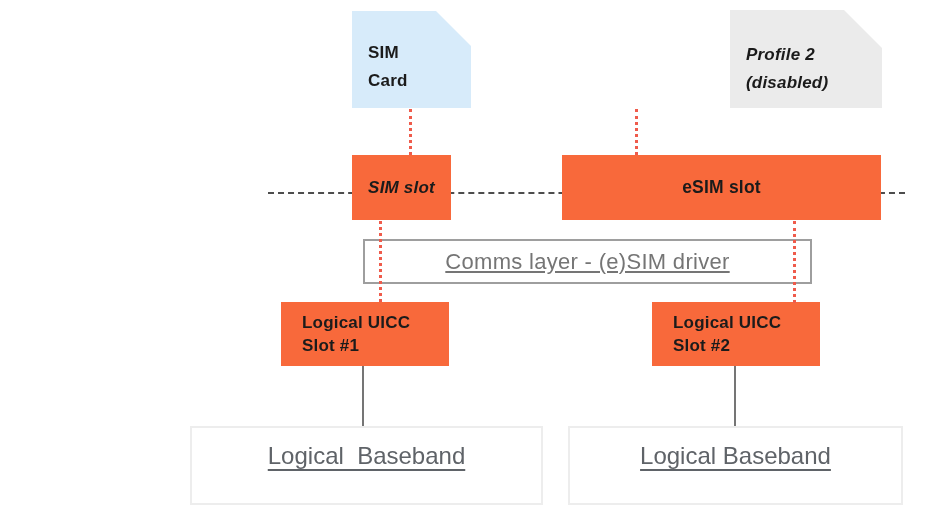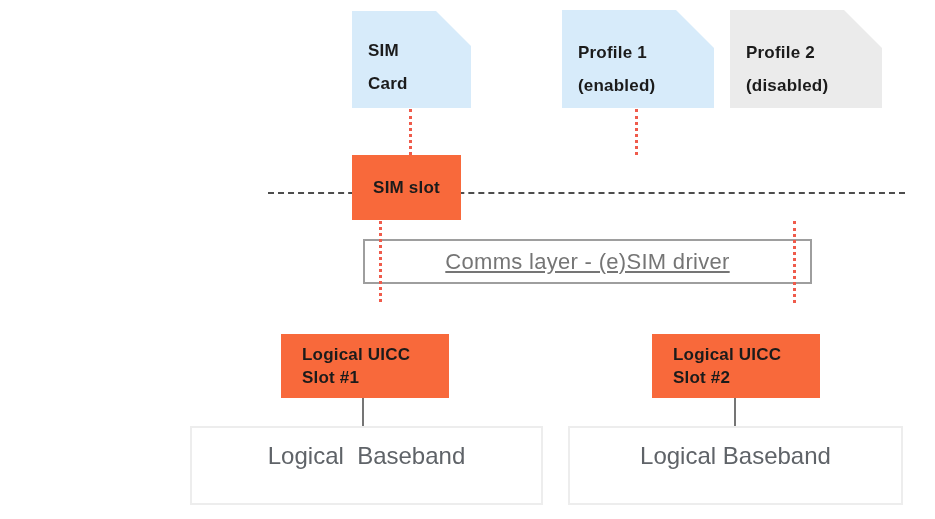--- a/index.html
+++ b/index.html
@@ -5,51 +5,51 @@
   html,body{margin:0;padding:0;background:#fff;}
   #canvas{
     position:relative;width:935px;height:519px;background:#fff;overflow:hidden;
     font-family:"Liberation Sans",sans-serif;color:#1b1b1b;
   }
   .abs{position:absolute;box-sizing:border-box;}
 
   
   .card{
     z-index:2;display:flex;flex-direction:column;justify-content:center;
-    font-weight:700;font-size:17px;line-height:33px;white-space:pre-line;
+    font-weight:700;font-size:17px;line-height:28px;white-space:pre-line;
     padding-left:16px;letter-spacing:.2px;
   }
   .card.blue{background:var(--light_blue);}
   .card.gray{background:var(--light_gray);}
   #sim-card{left:352px;top:11px;width:119px;height:97px;padding-top:14px;
     clip-path:polygon(0 0,calc(100% - 35px) 0,100% 35px,100% 100%,0 100%);}
   #profile1{left:562px;top:10px;width:152px;height:98px;padding-top:19px;
     clip-path:polygon(0 0,calc(100% - 38px) 0,100% 38px,100% 100%,0 100%);}
   #profile2{left:730px;top:10px;width:152px;height:98px;padding-top:19px;
-    clip-path:polygon(0 0,calc(100% - 38px) 0,100% 38px,100% 100%,0 100%);}
+    clip-path:polygon(0 0,calc(100% - 38px) 0,100% 38px,100% 100%,0 100%);font-style:italic;}
 
   
   #terminal-box{
     left:5px;top:159px;width:263px;height:67px;background:var(--light_gray);
     display:flex;align-items:center;justify-content:center;
     font-weight:700;font-size:17.5px;letter-spacing:.2px;z-index:2;
   }
 
   
   .slot{
     background:var(--orange);z-index:2;display:flex;align-items:center;justify-content:center;
     font-weight:700;font-size:17px;letter-spacing:.2px;
   }
-  #sim-slot{left:352px;top:155px;width:109px;height:65px;}
+  #sim-slot{left:352px;top:155px;width:99px;height:65px;font-style:italic;}
   #esim-slot{left:562px;top:155px;width:319px;height:65px;font-size:17.5px;}
 
   .uicc{
     background:var(--orange);z-index:2;display:flex;flex-direction:column;justify-content:center;
     font-weight:700;font-size:17px;line-height:23px;white-space:pre-line;
-    padding-left:21px;letter-spacing:.2px;margin-top:32px;
+    padding-left:21px;letter-spacing:.2px;
   }
   #uicc1{left:281px;top:302px;width:168px;height:64px;}
   #uicc2{left:652px;top:302px;width:168px;height:64px;}
 
   
   #comms-box{
     left:363px;top:239px;width:449px;height:45px;background:#fff;
     border:2px solid var(--comms_border);z-index:1;
     display:flex;align-items:center;justify-content:center;
     font-size:22px;color:var(--comms_text);letter-spacing:.3px;text-decoration:underline;
@@ -57,21 +57,21 @@
 
   
   .baseband{
     background:#fff;border:2px solid var(--baseband_border);z-index:1;
     display:flex;justify-content:center;padding-top:14px;
   }
   #baseband1{left:190px;top:426px;width:353px;height:79px;}
   #baseband2{left:568px;top:426px;width:335px;height:79px;}
   .bb-label{
     font-size:24px;color:var(--baseband_text);white-space:pre-wrap;
-    text-decoration-thickness:2px;text-underline-offset:5px;
+    text-decoration:underline;text-decoration-thickness:2px;text-underline-offset:5px;
   }
 
   
   #dashed-line{left:268px;top:192px;width:637px;height:0;
     border-top:2px dashed var(--dashed_line);z-index:0;}
   .dot-v{width:0;border-left:3px dotted var(--dotted_line);z-index:3;}
   #dot1{left:409px;top:109px;height:46px;}
   #dot2{left:379px;top:221px;height:81px;}
   #dot3{left:635px;top:109px;height:46px;}
   #dot4{left:793px;top:221px;height:82px;}
@@ -86,31 +86,30 @@
 
   <div id="dashed-line" class="abs"></div>
 
   <div id="conn1" class="abs solid-v"></div>
   <div id="conn2" class="abs solid-v"></div>
 
   <div id="sim-card" class="abs card blue">
     <span>SIM
 Card</span>
   </div>
-  <div id="profile1" class="abs card blue">
-    <span>Profile 1
-(enabled)</span>
-  </div>
   <div id="profile2" class="abs card gray">
     <span>Profile 2
 (disabled)</span>
   </div>
 
   <div id="sim-slot" class="abs slot">
     <span>SIM slot</span>
+  </div>
+  <div id="esim-slot" class="abs slot">
+    <span>eSIM slot</span>
   </div>
 
   <div id="comms-box" class="abs">
     <span>Comms layer - (e)SIM driver</span>
   </div>
 
   <div id="uicc1" class="abs uicc">
     <span>Logical UICC
 Slot #1</span>
   </div>

